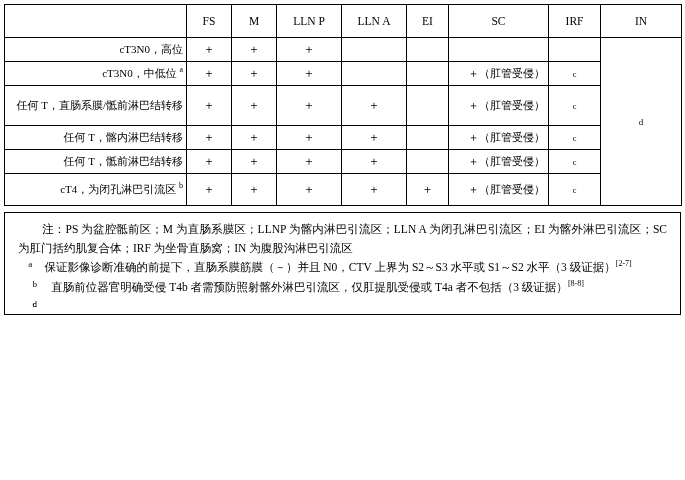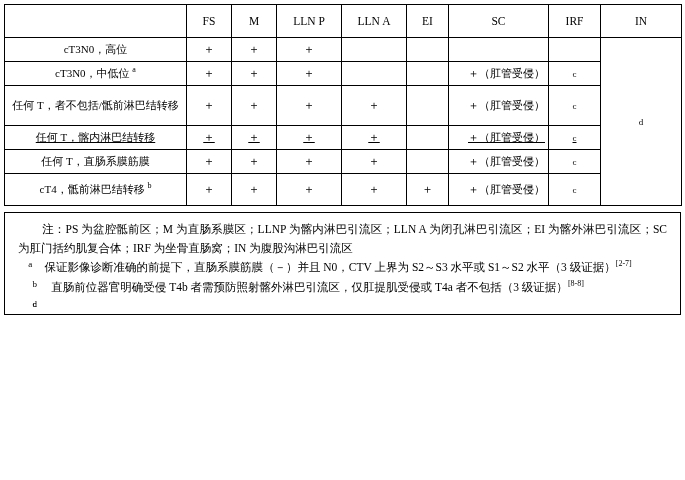--- a/index.html
+++ b/index.html
@@ -42,21 +42,21 @@
     vertical-align: middle;
     padding: 2px 3px;
   }
   table.matrix thead th {
     text-align: center;
     font-weight: normal;
     font-size: 11.5px;
     height: 28px;
   }
   td.rowlabel {
-    text-align: center;
+    text-align: right;
     font-size: 11px;
     line-height: 1.5;
     padding-left: 5px;
   }
   td.mark {
     text-align: center;
     font-size: 11.5px;
   }
   td.sc {
     text-align: right;
@@ -165,54 +165,54 @@
         <td class="mark">＋</td>
         <td class="mark">＋</td>
         <td class="mark">＋</td>
         <td class="mark"></td>
         <td class="mark"></td>
         <td class="sc">＋（肛管受侵）</td>
         <td class="irf">c</td>
       </tr>
 
       <tr style="height:40px;">
-        <td class="rowlabel"><span>任何 T，者不包括/骶前淋巴结转移</span></td>
-        <td class="mark">＋</td>
-        <td class="mark">＋</td>
-        <td class="mark">＋</td>
-        <td class="mark">＋</td>
-        <td class="mark"></td>
-        <td class="sc">＋（肛管受侵）</td>
-        <td class="irf">c</td>
-      </tr>
-
-      <tr style="height:24px;text-decoration:underline;">
+        <td class="rowlabel"><span>任何 T，直肠系膜/骶前淋巴结转移</span></td>
+        <td class="mark">＋</td>
+        <td class="mark">＋</td>
+        <td class="mark">＋</td>
+        <td class="mark">＋</td>
+        <td class="mark"></td>
+        <td class="sc">＋（肛管受侵）</td>
+        <td class="irf">c</td>
+      </tr>
+
+      <tr style="height:24px;">
         <td class="rowlabel"><span>任何 T，髂内淋巴结转移</span></td>
         <td class="mark">＋</td>
         <td class="mark">＋</td>
         <td class="mark">＋</td>
         <td class="mark">＋</td>
         <td class="mark"></td>
         <td class="sc">＋（肛管受侵）</td>
         <td class="irf">c</td>
       </tr>
 
       <tr style="height:24px;">
-        <td class="rowlabel"><span>任何 T，直肠系膜筋膜</span></td>
+        <td class="rowlabel"><span>任何 T，骶前淋巴结转移</span></td>
         <td class="mark">＋</td>
         <td class="mark">＋</td>
         <td class="mark">＋</td>
         <td class="mark">＋</td>
         <td class="mark"></td>
         <td class="sc">＋（肛管受侵）</td>
         <td class="irf">c</td>
       </tr>
 
       <tr style="height:32px;">
-        <td class="rowlabel"><span>cT4，骶前淋巴结转移 </span><sup>b</sup></td>
+        <td class="rowlabel"><span>cT4，为闭孔淋巴引流区 </span><sup>b</sup></td>
         <td class="mark">＋</td>
         <td class="mark">＋</td>
         <td class="mark">＋</td>
         <td class="mark">＋</td>
         <td class="mark">＋</td>
         <td class="sc">＋（肛管受侵）</td>
         <td class="irf">c</td>
       </tr>
     </tbody>
   </table>

